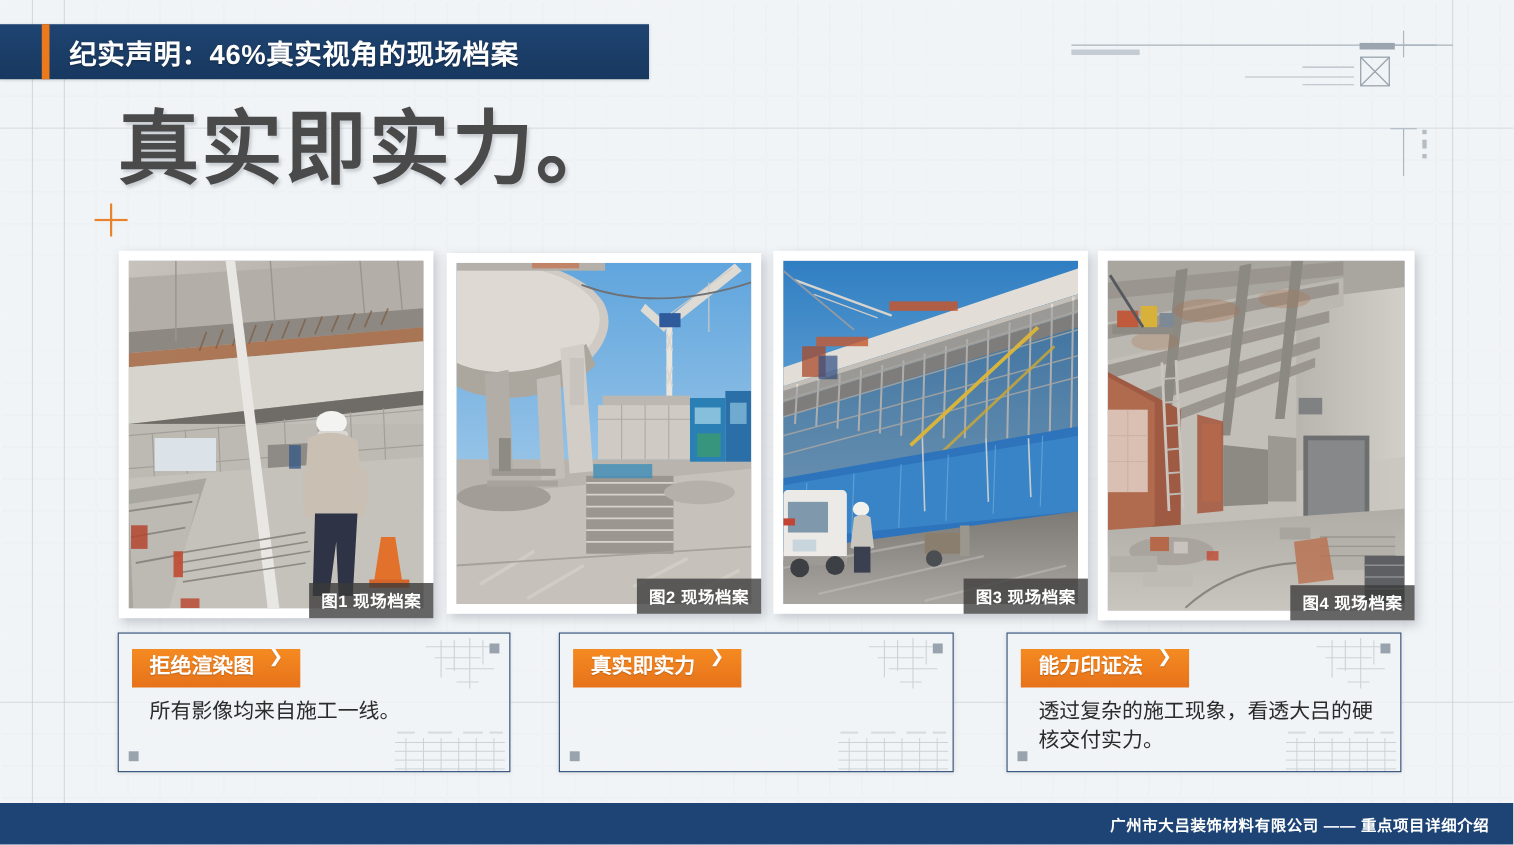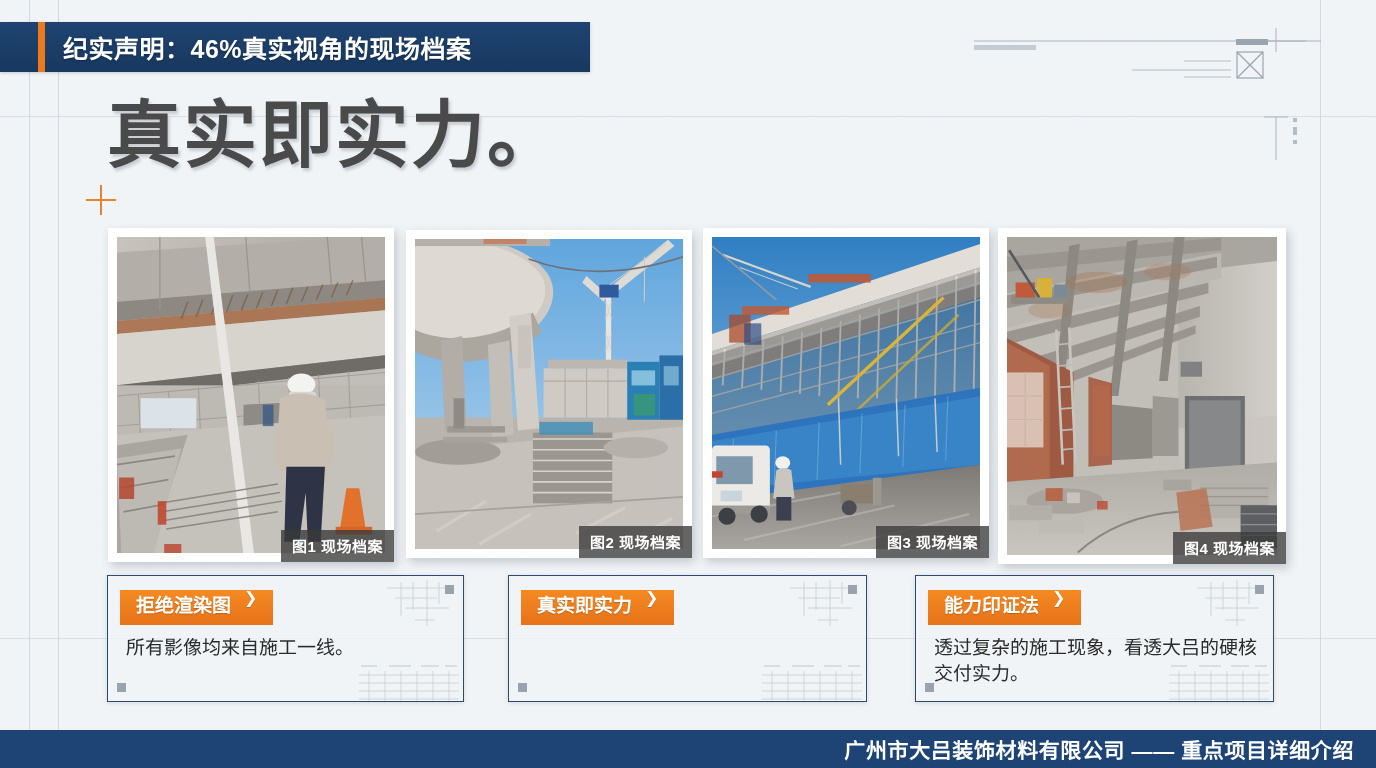--- a/index.html
+++ b/index.html
@@ -83,34 +83,34 @@
   .tab{
     position:absolute;left:12px;top:14px;height:35px;
     background:linear-gradient(180deg,#f58a21 0%,#e6721a 100%);
     color:#fff;font-size:19px;font-weight:bold;
     display:flex;align-items:flex-start;gap:13px;
     padding:0 16px;white-space:nowrap;
     text-shadow:0 1px 1px rgba(0,0,0,.20);
   }
   .chev{font-size:16px;font-weight:bold;line-height:1;}
   .card-body{
-    position:absolute;left:18px;right:16px;top:59px;
+    position:absolute;left:28px;right:16px;top:59px;
     font-size:19px;color:#2b2b2b;line-height:1.38;font-weight:500;
   }
   .sq{position:absolute;width:9px;height:9px;background:#98a3ae;}
   .deco-grid{position:absolute;opacity:.42;}
 
   
   .footer{
     position:absolute;left:0;bottom:0;width:1376px;height:38px;
     background:#1d4474;
     display:flex;align-items:center;justify-content:flex-end;
   }
   .footer-text{
-    color:#ffffff;font-size:21px;font-weight:bold;padding-right:22px;
+    color:#ffffff;font-size:14px;font-weight:bold;padding-right:22px;
     letter-spacing:.6px;white-space:nowrap;
   }
   
   .tr-deco{position:absolute;right:0;top:0;width:430px;height:160px;pointer-events:none;}
 </style>
 </head>
 <body>
 
 <div id="slide">
 

